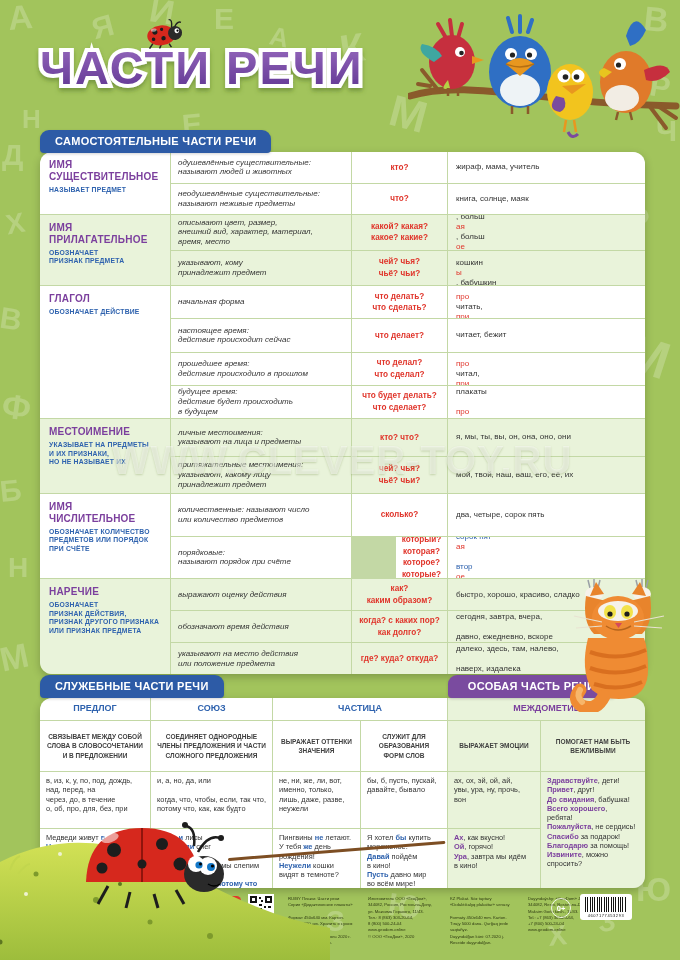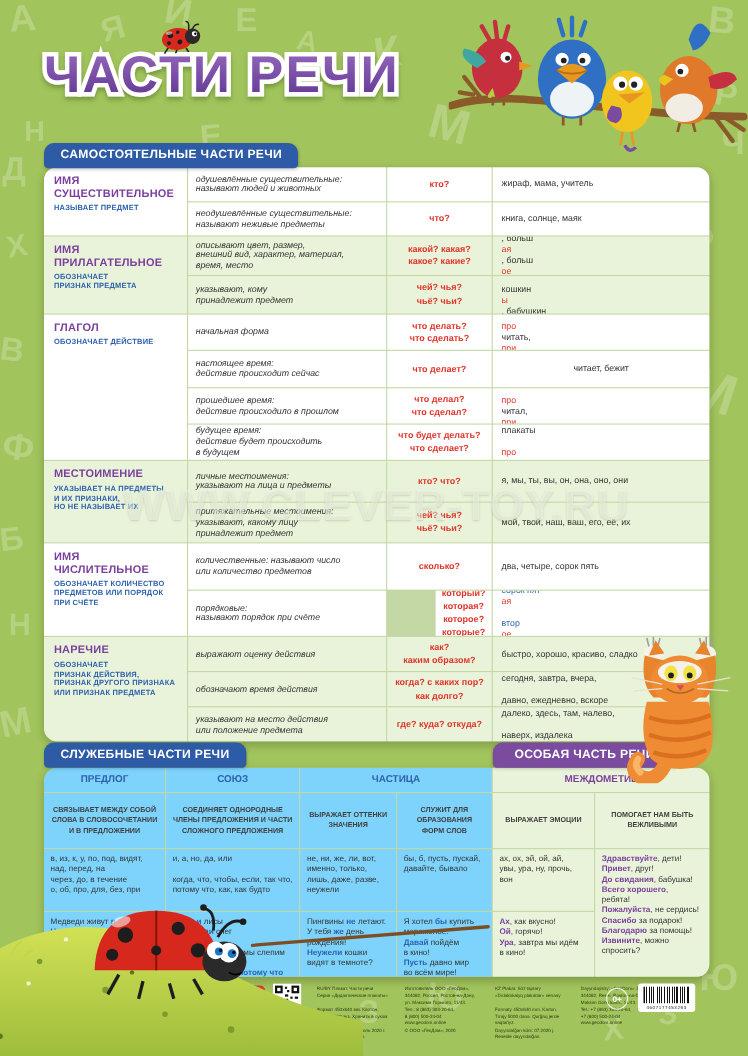--- a/index.html
+++ b/index.html
@@ -29,21 +29,21 @@
           display:grid;align-content:center;line-height:1.4;padding:2px 4px;}
   .cell-ex{font-size:8px;line-height:1.25;color:#333;padding:3px 8px;display:grid;align-content:center;}
   .c-r{color:#e0352b;}
   .c-b{color:#2e62ae;}
   .c-bb{color:#2e62ae;font-weight:bold;}
   .c-p{color:#7b3f9d;font-weight:bold;}
   
   #bottomTable{left:40px;top:698px;width:605px;height:190px;display:grid;
                grid-template-columns:110px 121px 87px 86px 92px 1fr;
                grid-template-rows:22px 50px 56px 1fr;gap:1px;}
-  .bcell{background:#7dd3fc;padding:4px 6px;font-size:7.4px;color:#333;line-height:1.25;overflow:hidden;}
+  .bcell{background:#ffffff;padding:4px 6px;font-size:7.4px;color:#333;line-height:1.25;overflow:hidden;}
   .bcell.green{background:#e9f3da;}
   .bhead{display:grid;align-content:center;text-align:center;font-weight:bold;font-size:9px;color:#2e62ae;padding:0 2px;}
   .bhead.purple-t{color:#7b3f9d;}
   .bdesc{display:grid;align-content:center;text-align:center;font-size:6.5px;font-weight:bold;
          color:#3f3f3f;white-space:pre-line;line-height:1.45;}
   .bwords{white-space:pre-line;}
   
   .title-svg{position:absolute;left:34px;top:28px;z-index:2;}
   .birds{position:absolute;left:408px;top:0;z-index:2;}
   .ladybug-title{position:absolute;left:144px;top:18px;z-index:3;transform:rotate(-6deg);}
@@ -262,21 +262,21 @@
 что сделать?</div>
         <div class="cell-ex" style="grid-area: 1 / 4;">
           <br>
           <span class="c-r">про</span>
           <span>читать, </span>
           <span class="c-r">при</span>
         </div>
         <div class="cell-desc" style="grid-area: 2 / 2;">настоящее время:
 действие происходит сейчас</div>
         <div class="cell-q" style="grid-area: 2 / 3;">что делает?</div>
-        <div class="cell-ex" style="grid-area: 2 / 4; text-align: center;">
+        <div class="cell-ex" style="grid-area: 2 / 4;">
           <span>читает, бежит</span>
         </div>
         <div class="cell-desc" style="grid-area: 3 / 2;">прошедшее время:
 действие происходило в прошлом</div>
         <div class="cell-q" style="grid-area: 3 / 3;">что делал?
 что сделал?</div>
         <div class="cell-ex" style="grid-area: 3 / 4;">
           <br>
           <span class="c-r">про</span>
           <span>читал, </span>
@@ -395,21 +395,21 @@
 ЧЛЕНЫ ПРЕДЛОЖЕНИЯ И ЧАСТИ
 СЛОЖНОГО ПРЕДЛОЖЕНИЯ</div>
       <div class="bcell bdesc" style="grid-area: 2 / 3;">ВЫРАЖАЕТ ОТТЕНКИ
 ЗНАЧЕНИЯ</div>
       <div class="bcell bdesc" style="grid-area: 2 / 4;">СЛУЖИТ ДЛЯ
 ОБРАЗОВАНИЯ
 ФОРМ СЛОВ</div>
       <div class="bcell bdesc green" style="grid-area: 2 / 5;">ВЫРАЖАЕТ ЭМОЦИИ</div>
       <div class="bcell bdesc green" style="grid-area: 2 / 6;">ПОМОГАЕТ НАМ БЫТЬ
 ВЕЖЛИВЫМИ</div>
-      <div class="bcell bwords" style="grid-area: 3 / 1;">в, из, к, у, по, под, видят,
+      <div class="bcell bwords" style="grid-area: 3 / 1;">в, из, к, у, по, под, дождь,
 над, перед, на
 через, до, в течение
 о, об, про, для, без, при</div>
       <div class="bcell bwords" style="grid-area: 3 / 2;">и, а, но, да, или
 
 когда, что, чтобы, если, так что,
 потому что, как, как будто</div>
       <div class="bcell bwords" style="grid-area: 3 / 4;">бы, б, пусть, пускай,
 давайте, бывало</div>
       <div class="bcell bwords" style="grid-area: 3 / 3;">не, ни, же, ли, вот,

